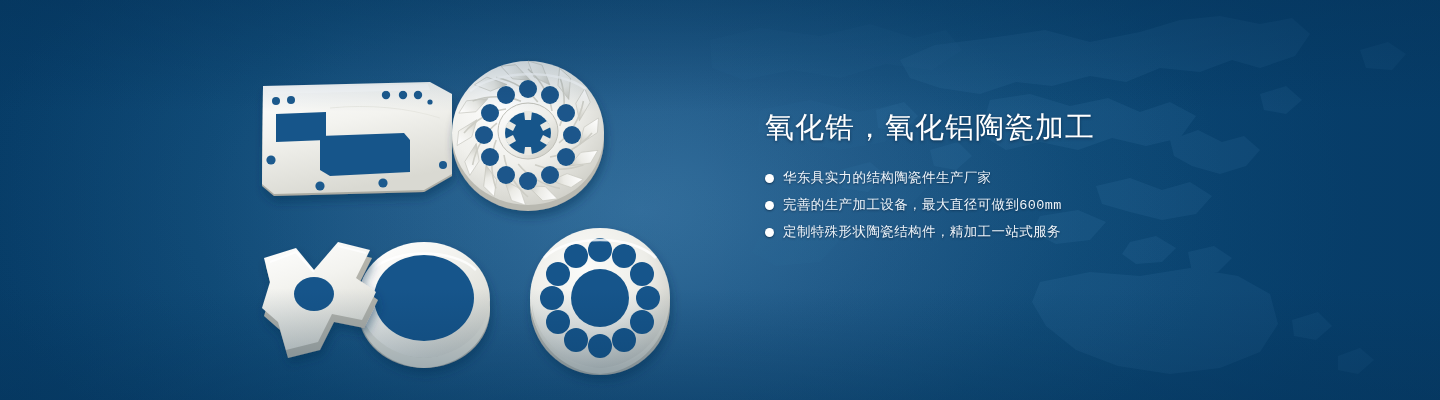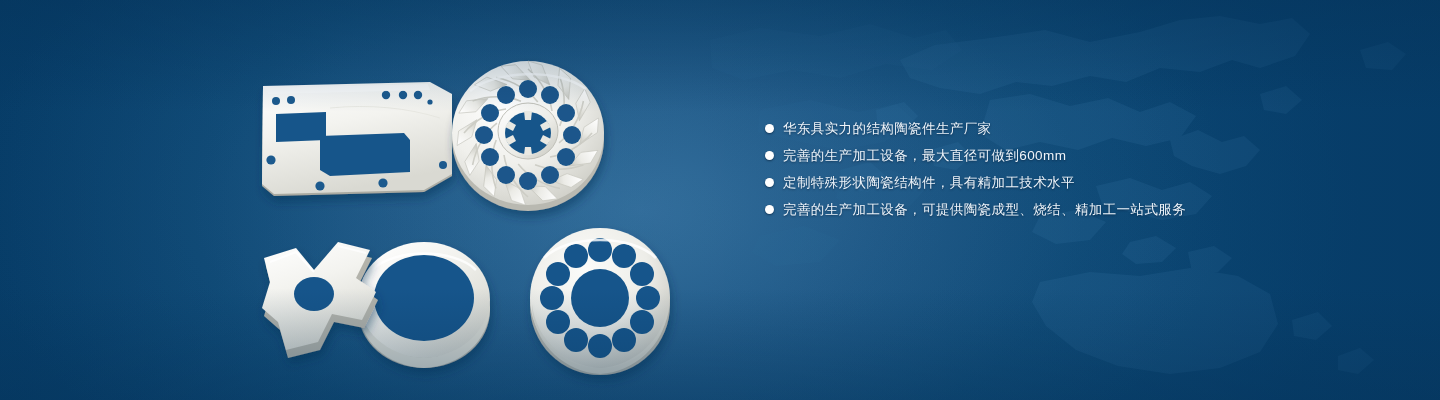--- a/index.html
+++ b/index.html
@@ -34,21 +34,21 @@
   
   .products { position:absolute; left:0; top:0; width:720px; height:400px; }
 
   
   .textcol { position:absolute; left:765px; top:108px; width:620px; }
   .headline {
     color:#ffffff; font-size:29px; line-height:38px; font-weight:400;
     letter-spacing:1px; white-space:nowrap;
     text-shadow:0 1px 3px rgba(0,18,40,.55);
   }
-  .bullets { margin-top:10px; }
+  .bullets { margin-top:22px;font-family:Liberation Mono, monospace; }
   .bullet-row {
     display:flex; align-items:center; height:21px; margin-bottom:6px;
   }
   .bullet-dot {
     width:9px; height:9px; border-radius:50%; background:#ffffff;
     flex:0 0 9px; margin-right:9px;
     box-shadow:0 1px 2px rgba(0,15,35,.5);
   }
   .bullet-text {
     color:#eef4fa; font-size:13.5px; line-height:21px; letter-spacing:.4px;
@@ -267,39 +267,36 @@
       </g>
       <path d="M-56 -40 C-32 -64 32 -64 56 -40" stroke="#ffffff" stroke-width="2.6" fill="none" opacity=".8"></path>
       <path d="M-68 6 C-64 42 -34 68 0 70 C34 68 64 42 68 6 L68 12 C64 48 34 74 0 76 C-34 74 -64 48 -68 12 Z" fill="#d6d6ce" opacity=".9"></path>
     </g>
   </svg>
 
   <div class="bg-topshade"></div>
 
   <div class="textcol">
 
+    <div class="headline">氧化锆，氧化铝陶瓷加工</div>
 
     <div class="bullets">
 
       <div class="bullet-row">
         <span class="bullet-dot"></span>
         <span class="bullet-text">华东具实力的结构陶瓷件生产厂家</span>
       </div>
 
       <div class="bullet-row">
         <span class="bullet-dot"></span>
         <span class="bullet-text">完善的生产加工设备，最大直径可做到600mm</span>
       </div>
 
       <div class="bullet-row">
         <span class="bullet-dot"></span>
-        <span class="bullet-text">定制特殊形状陶瓷结构件，具有精加工技术水平</span>
+        <span class="bullet-text">定制特殊形状陶瓷结构件，精加工一站式服务</span>
       </div>
 
-      <div class="bullet-row">
-        <span class="bullet-dot"></span>
-        <span class="bullet-text">完善的生产加工设备，可提供陶瓷成型、烧结、精加工一站式服务</span>
-      </div>
 
     </div>
   </div>
 
 </div>
 
 </body></html>

